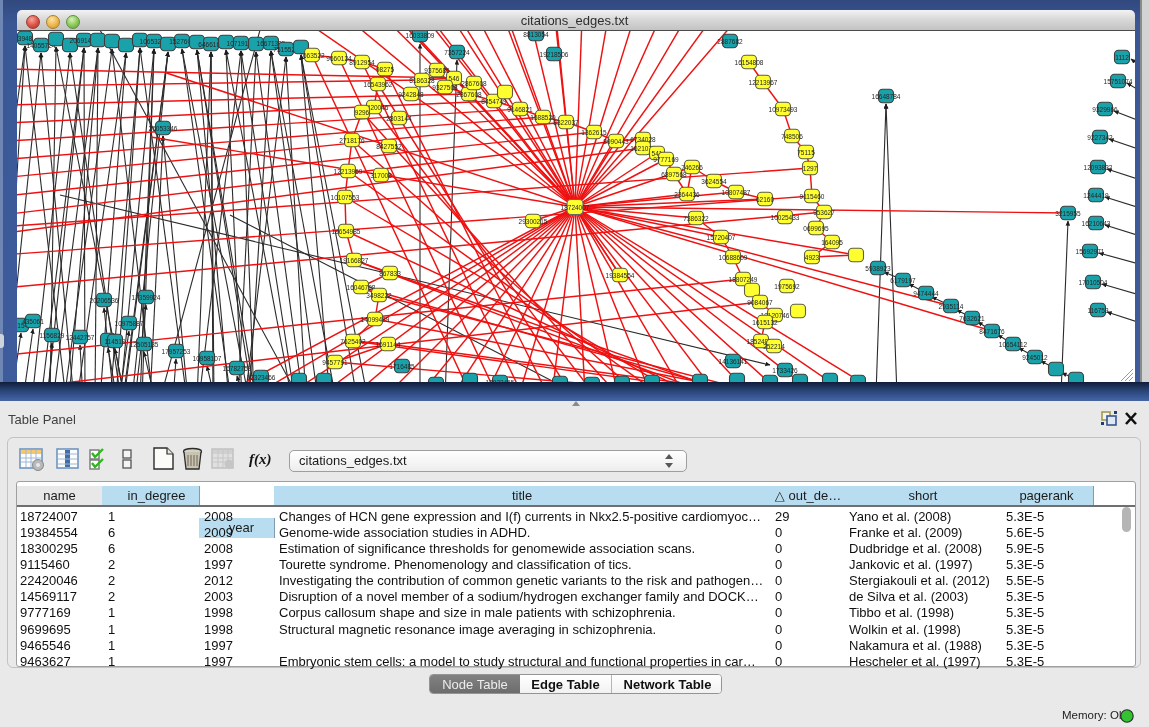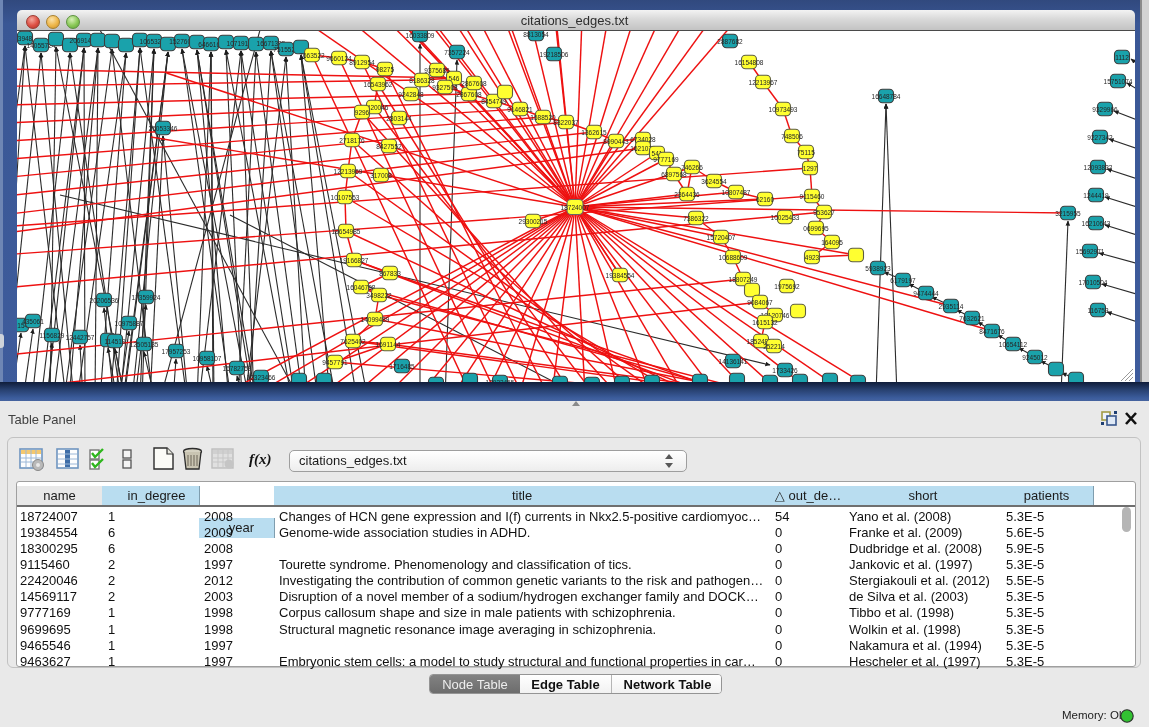--- a/index.html
+++ b/index.html
@@ -626,44 +626,45 @@
   </svg>
 
 <div class="abs" style="left:16px;top:481px;width:1120px;height:186px;background:#fff;border:1px solid #9f9f9f;border-radius:3px;box-sizing:border-box;"></div>
 
 <div class="hdr" style="left:17px;width:85px;background:#e8e8e8;">name</div>
 <div class="hdr" style="left:102px;width:97px;text-indent:12px;">in_degree</div>
 <div class="hdr" style="left:199px;width:75px;text-indent:10px;margin-top:32px;">year</div>
 <div class="hdr" style="left:274px;width:496px;">title</div>
 <div class="hdr" style="left:770px;width:76px;">△&nbsp;out_de…</div>
 <div class="hdr" style="left:846px;width:154px;">short</div>
-<div class="hdr" style="left:1000px;width:93px;">patients</div>
+<div class="hdr" style="left:1000px;width:93px;">pagerank</div>
 <div class="abs" style="left:17px;top:505px;width:1118px;height:2px;background:#6f6f6f;"></div>
 <div class="trow" style="top:507.5px">
     <span style="left:20px">18724007</span>
     <span style="left:108px">1</span>
     <span style="left:204px">2008</span>
     <span style="left:279px">Changes of HCN gene expression and I(f) currents in Nkx2.5-positive cardiomyoc…</span>
-    <span style="left:775px">54</span>
+    <span style="left:775px">29</span>
     <span style="left:849px">Yano et al. (2008)</span>
     <span style="left:1006px">5.3E-5</span>
   </div>
 <div class="trow" style="top:523.6px">
     <span style="left:20px">19384554</span>
     <span style="left:108px">6</span>
     <span style="left:204px">2009</span>
     <span style="left:279px">Genome-wide association studies in ADHD.</span>
     <span style="left:775px">0</span>
     <span style="left:849px">Franke et al. (2009)</span>
     <span style="left:1006px">5.6E-5</span>
   </div>
 <div class="trow" style="top:539.8px">
     <span style="left:20px">18300295</span>
     <span style="left:108px">6</span>
     <span style="left:204px">2008</span>
+    <span style="left:279px">Estimation of significance thresholds for genomewide association scans.</span>
     <span style="left:775px">0</span>
     <span style="left:849px">Dudbridge et al. (2008)</span>
     <span style="left:1006px">5.9E-5</span>
   </div>
 <div class="trow" style="top:556.0px">
     <span style="left:20px">9115460</span>
     <span style="left:108px">2</span>
     <span style="left:204px">1997</span>
     <span style="left:279px">Tourette syndrome. Phenomenology and classification of tics.</span>
     <span style="left:775px">0</span>
@@ -704,21 +705,21 @@
     <span style="left:279px">Structural magnetic resonance image averaging in schizophrenia.</span>
     <span style="left:775px">0</span>
     <span style="left:849px">Wolkin et al. (1998)</span>
     <span style="left:1006px">5.3E-5</span>
   </div>
 <div class="trow" style="top:636.7px">
     <span style="left:20px">9465546</span>
     <span style="left:108px">1</span>
     <span style="left:204px">1997</span>
     <span style="left:775px">0</span>
-    <span style="left:849px">Nakamura et al. (1994)</span>
+    <span style="left:849px">Nakamura et al. (1988)</span>
     <span style="left:1006px">5.3E-5</span>
   </div>
 <div class="trow" style="top:652.9px">
     <span style="left:20px">9463627</span>
     <span style="left:108px">1</span>
     <span style="left:204px">1997</span>
     <span style="left:279px">Embryonic stem cells: a model to study structural and functional properties in car…</span>
     <span style="left:775px">0</span>
     <span style="left:849px">Hescheler et al. (1997)</span>
     <span style="left:1006px">5.3E-5</span>

